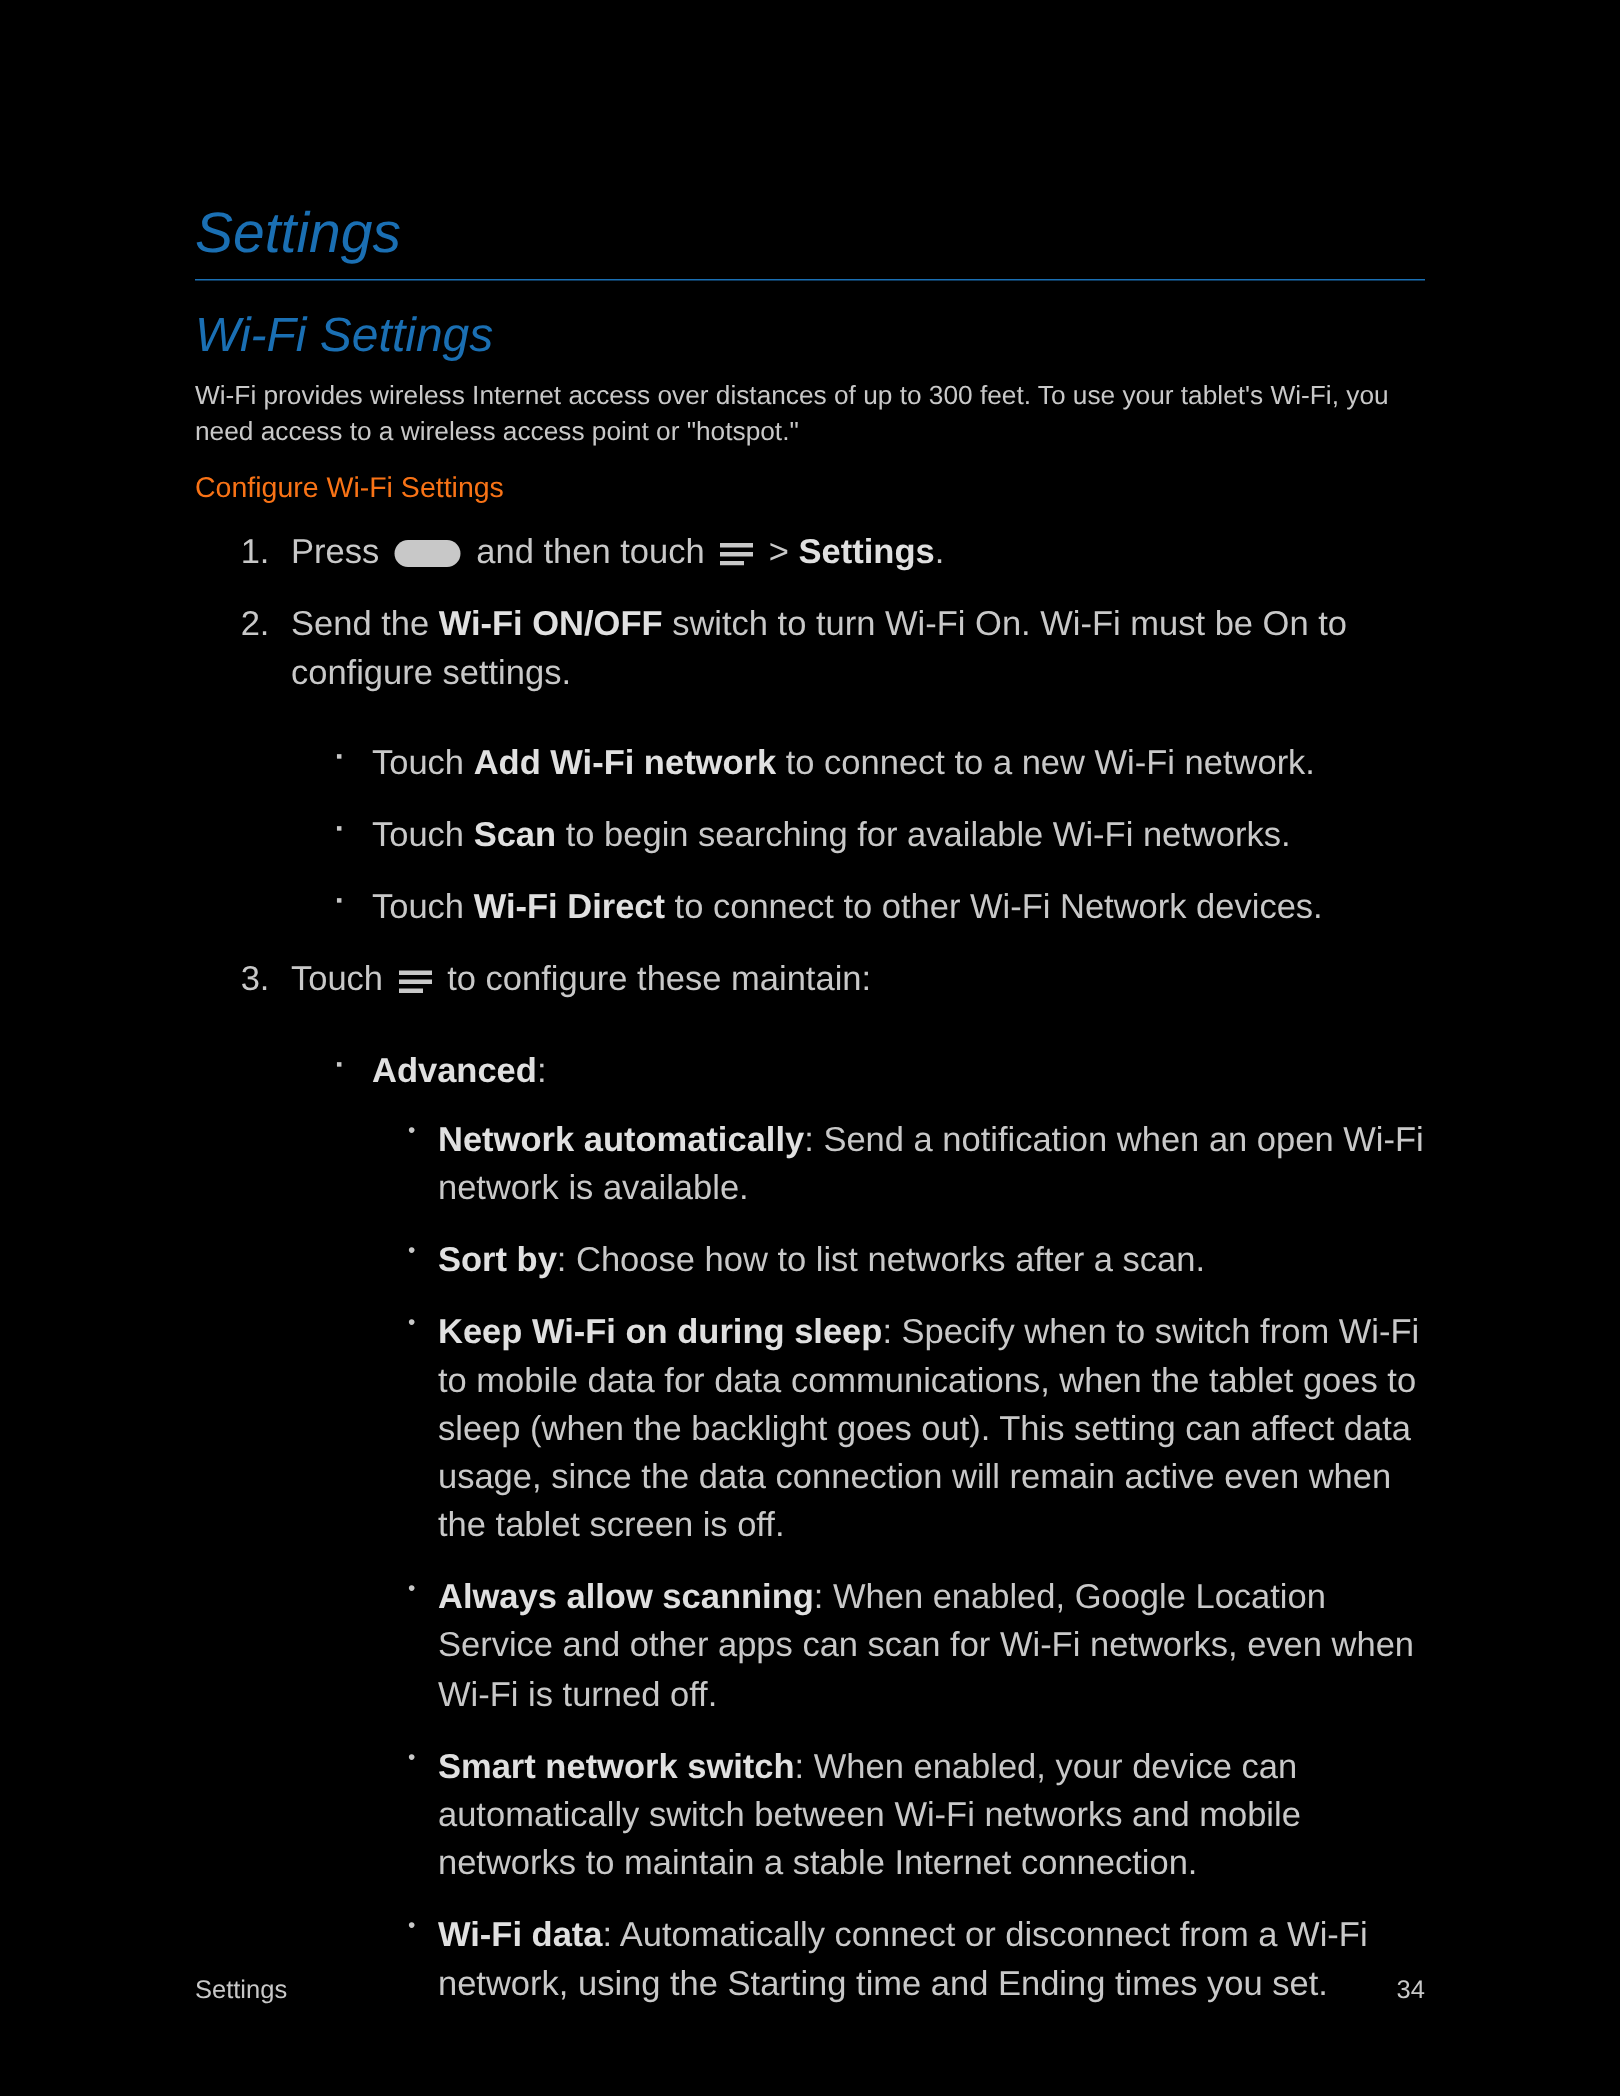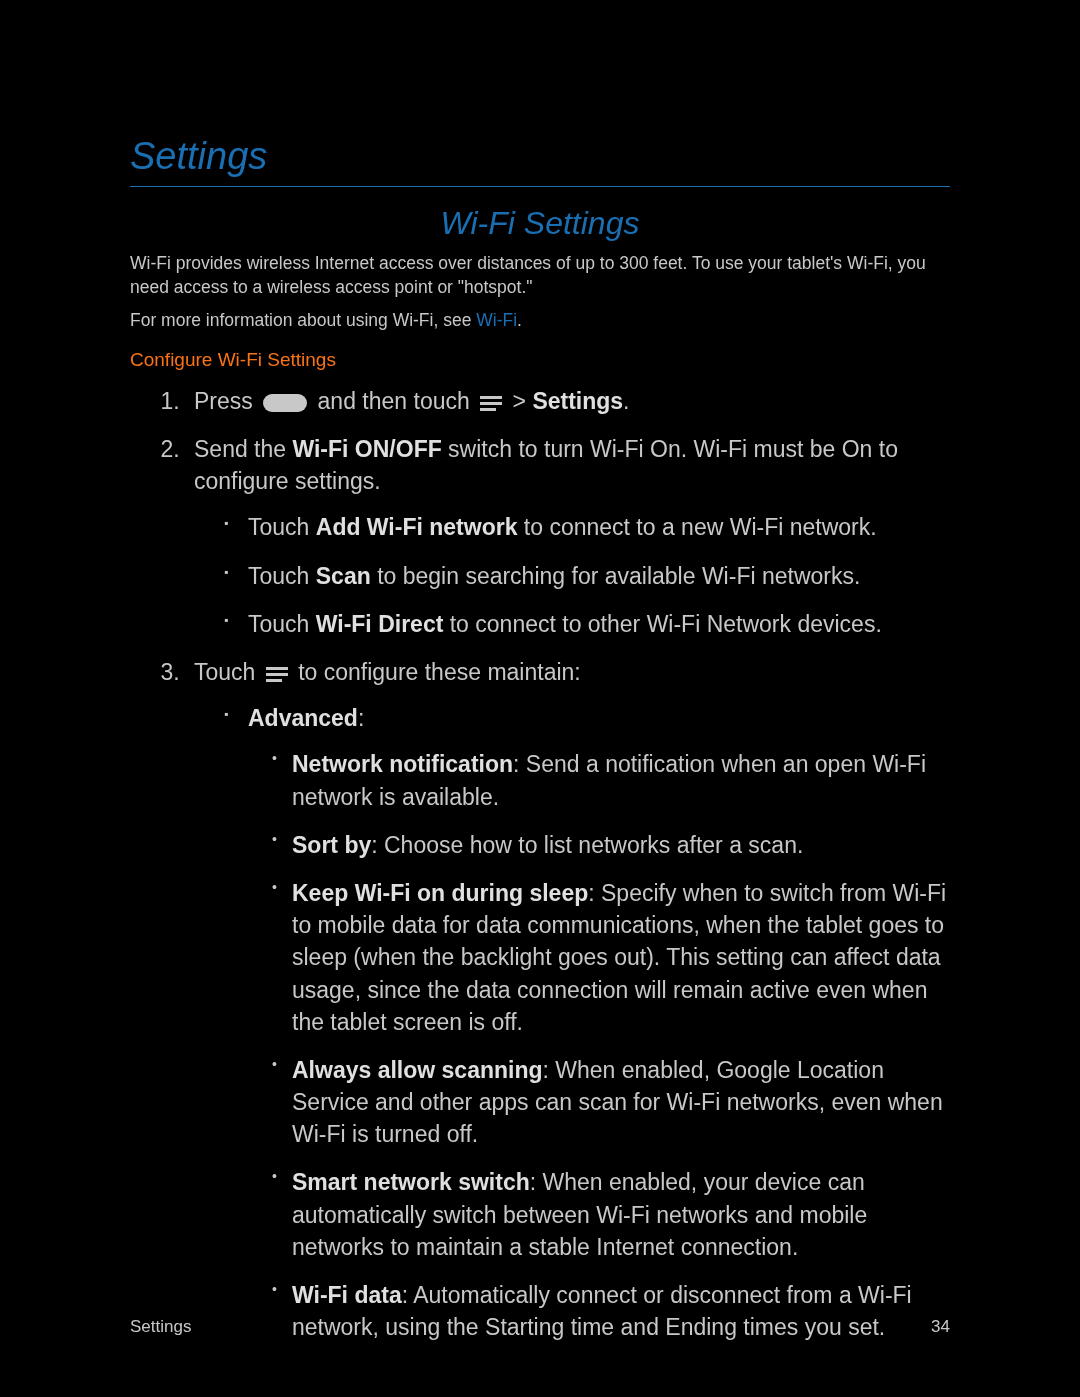--- a/index.html
+++ b/index.html
@@ -30,21 +30,20 @@
     line-height: 1.35;
     color: #c8c8c8;
     margin-bottom: 10px;
   }
   .h2 {
     font-style: italic;
     font-size: 32px;
     color: #1a6fb3;
     margin-top: 18px;
     margin-bottom: 10px;
-    text-align: center;
   }
   .h3 {
     font-size: 19px;
     color: #f97316;
     margin-top: 16px;
     margin-bottom: 14px;
   }
   .link {
     color: #1a6fb3;
   }
@@ -55,21 +54,21 @@
     color: #c8c8c8;
   }
   ol.steps > li {
     margin-bottom: 16px;
     padding-left: 8px;
     line-height: 1.4;
   }
   ul.bullets {
     list-style: none;
     padding-left: 30px;
-    margin-top: 14px;
+    margin-top: 28px;
   }
   ul.bullets > li {
     margin-bottom: 16px;
     line-height: 1.4;
     position: relative;
     padding-left: 24px;
   }
   ul.bullets > li::before {
     content: "▪";
     position: absolute;
@@ -132,23 +131,20 @@
 <div class="page">
 
   <div class="h1">Settings</div>
   <hr class="hr">
 
 
   <div class="h2">Wi-Fi Settings</div>
 
   <p class="body-text">Wi-Fi provides wireless Internet access over distances of up to 300 feet. To use your tablet's Wi-Fi, you need access to a wireless access point or "hotspot."</p>
 
-  <p class="body-text">
-    <span>For more information about using Wi-Fi, see </span><span class="link">Wi-Fi</span><span>.</span>
-  </p>
 
   <div class="h3">Configure Wi-Fi Settings</div>
 
   <ol class="steps">
 
     <li>
       <span>Press </span><span class="icon-pill"></span><span> and then touch </span><span class="icon-menu"><svg viewBox="0 0 22 16">
             <rect x="0" y="1" width="22" height="3" fill="#c8c8c8"></rect>
             <rect x="0" y="7" width="22" height="3" fill="#c8c8c8"></rect>
             <rect x="0" y="13" width="16" height="3" fill="#c8c8c8"></rect>
@@ -174,21 +170,21 @@
       <span>Touch </span><span class="icon-menu"><svg viewBox="0 0 22 16">
             <rect x="0" y="1" width="22" height="3" fill="#c8c8c8"></rect>
             <rect x="0" y="7" width="22" height="3" fill="#c8c8c8"></rect>
             <rect x="0" y="13" width="16" height="3" fill="#c8c8c8"></rect>
           </svg></span><span> to configure these maintain:</span>
       <ul class="bullets">
         <li>
           <span class="bold">Advanced</span><span>:</span>
           <ul class="sub">
             <li>
-              <span class="bold">Network notification</span><span>: Send a notification when an open Wi-Fi network is available.</span>
+              <span class="bold">Network automatically</span><span>: Send a notification when an open Wi-Fi network is available.</span>
             </li>
             <li>
               <span class="bold">Sort by</span><span>: Choose how to list networks after a scan.</span>
             </li>
             <li>
               <span class="bold">Keep Wi-Fi on during sleep</span><span>: Specify when to switch from Wi-Fi to mobile data for data communications, when the tablet goes to sleep (when the backlight goes out). This setting can affect data usage, since the data connection will remain active even when the tablet screen is off.</span>
             </li>
             <li>
               <span class="bold">Always allow scanning</span><span>: When enabled, Google Location Service and other apps can scan for Wi-Fi networks, even when Wi-Fi is turned off.</span>
             </li>

